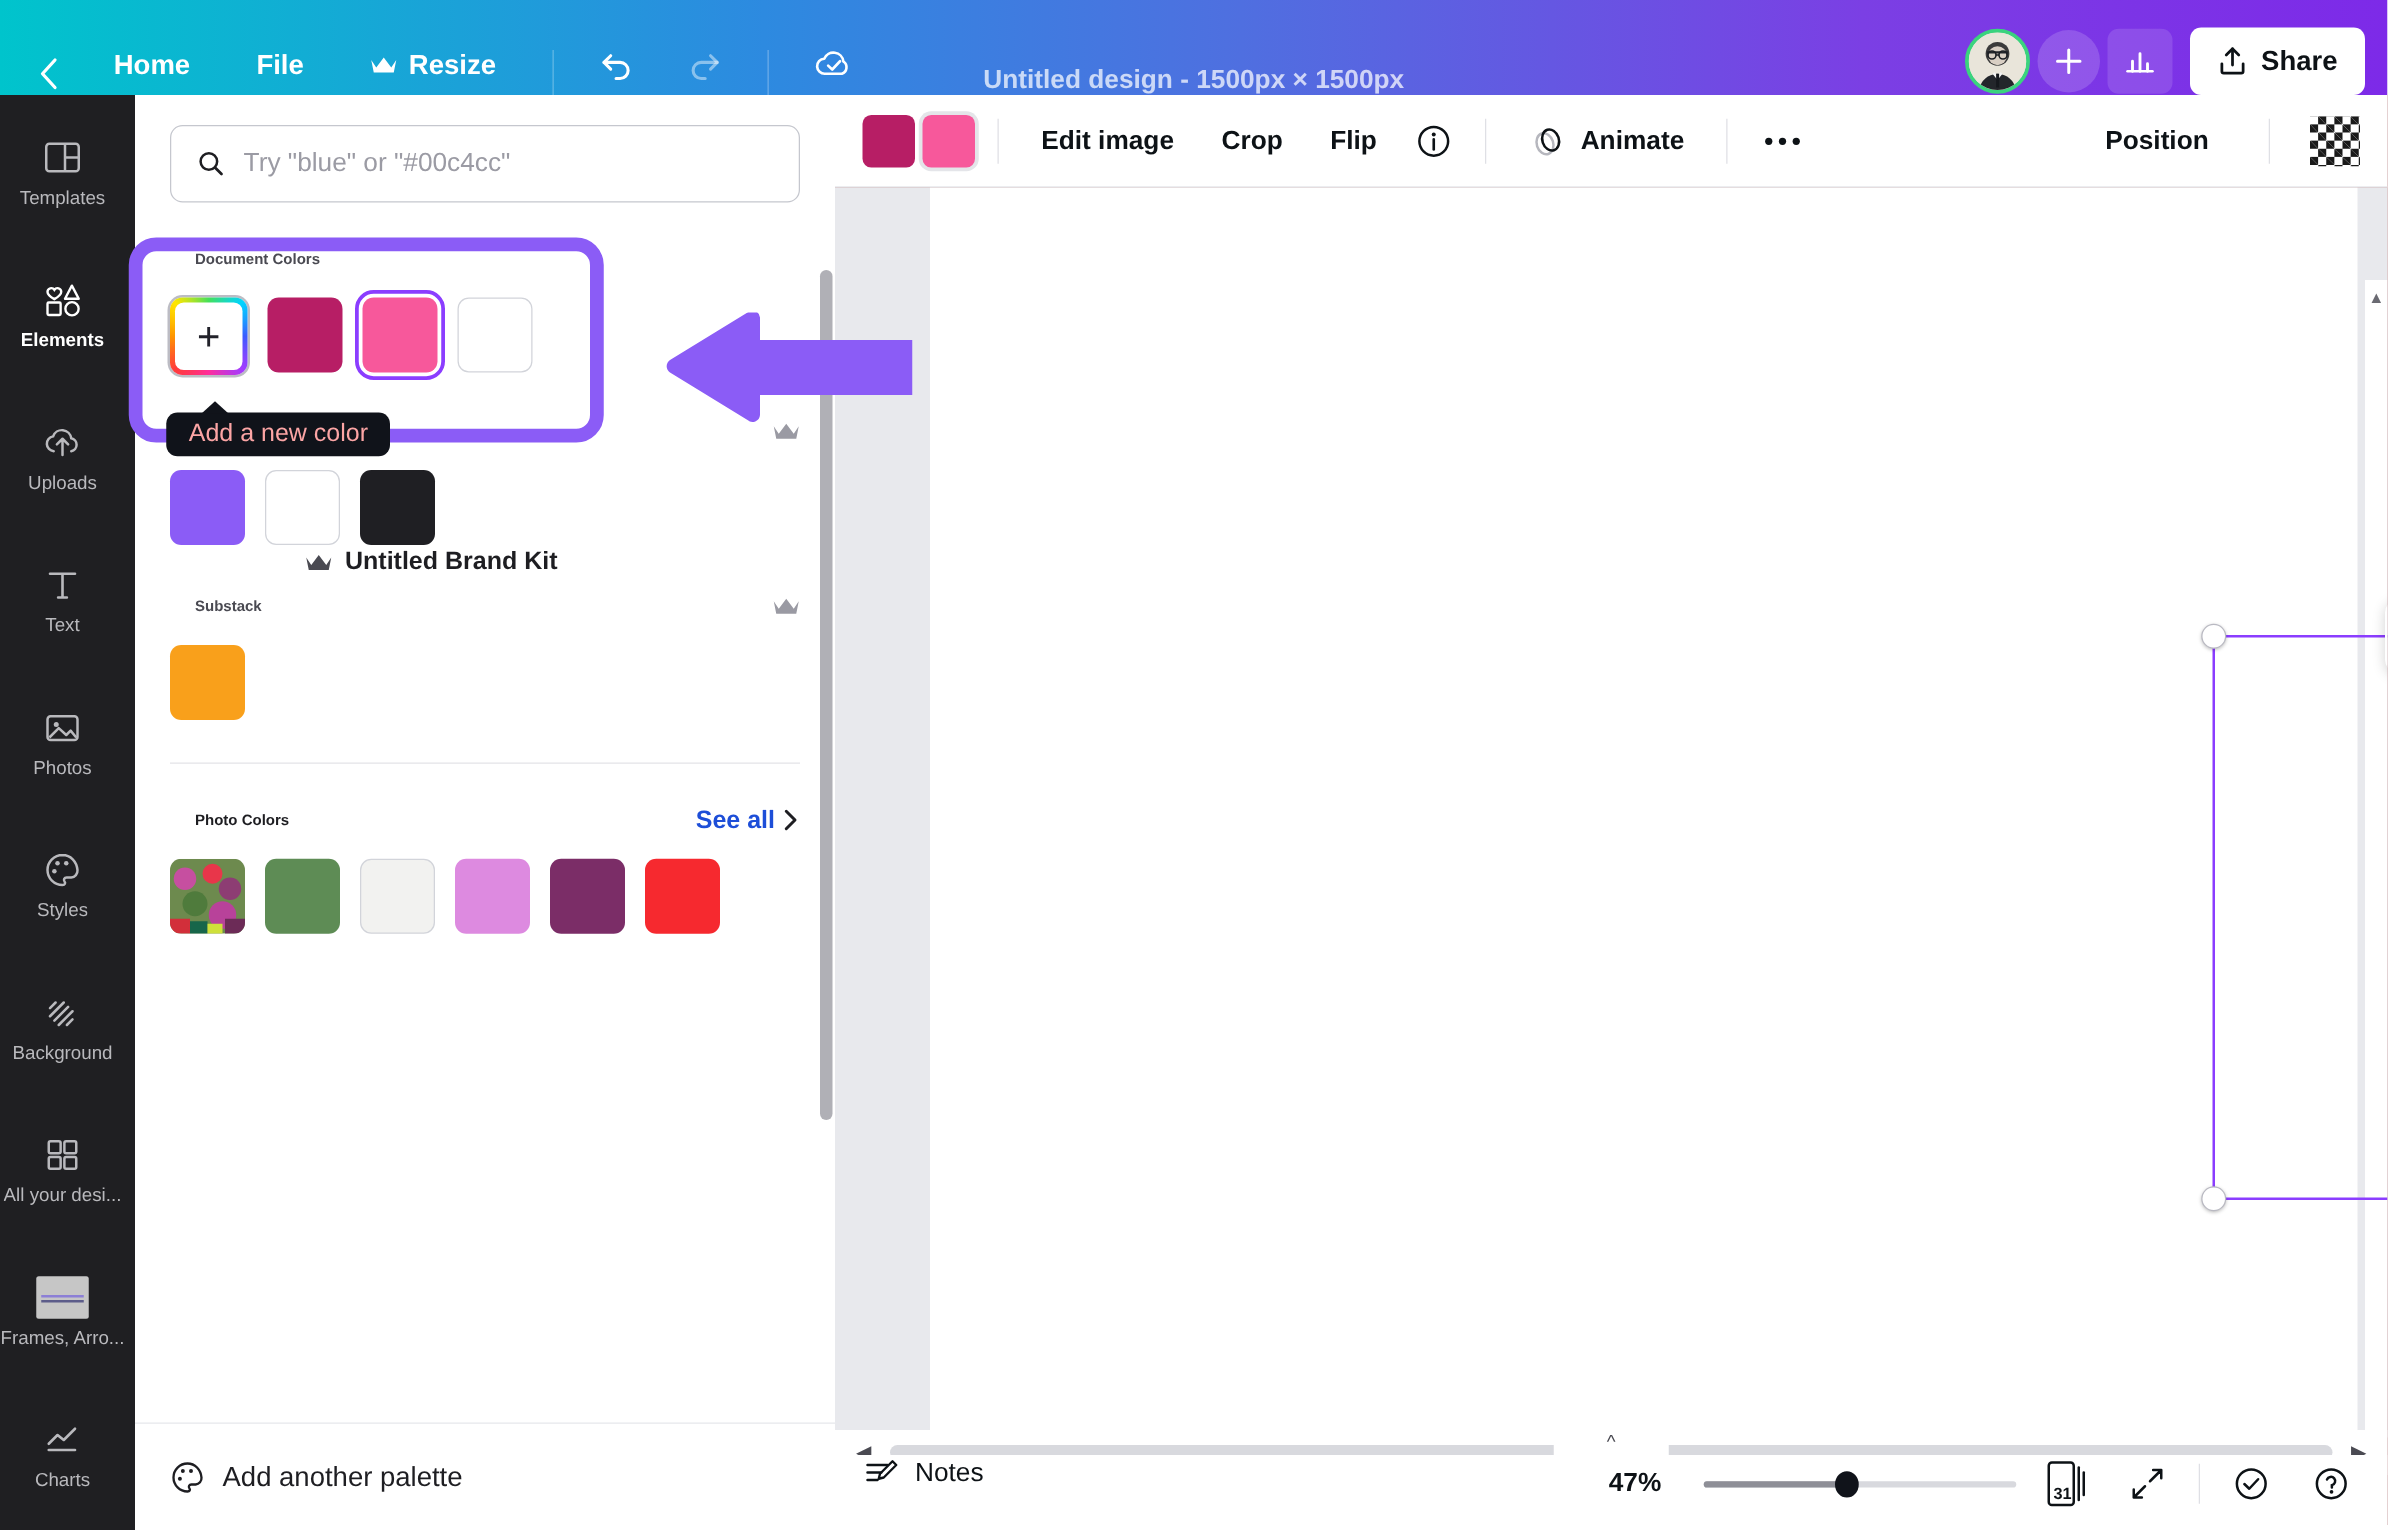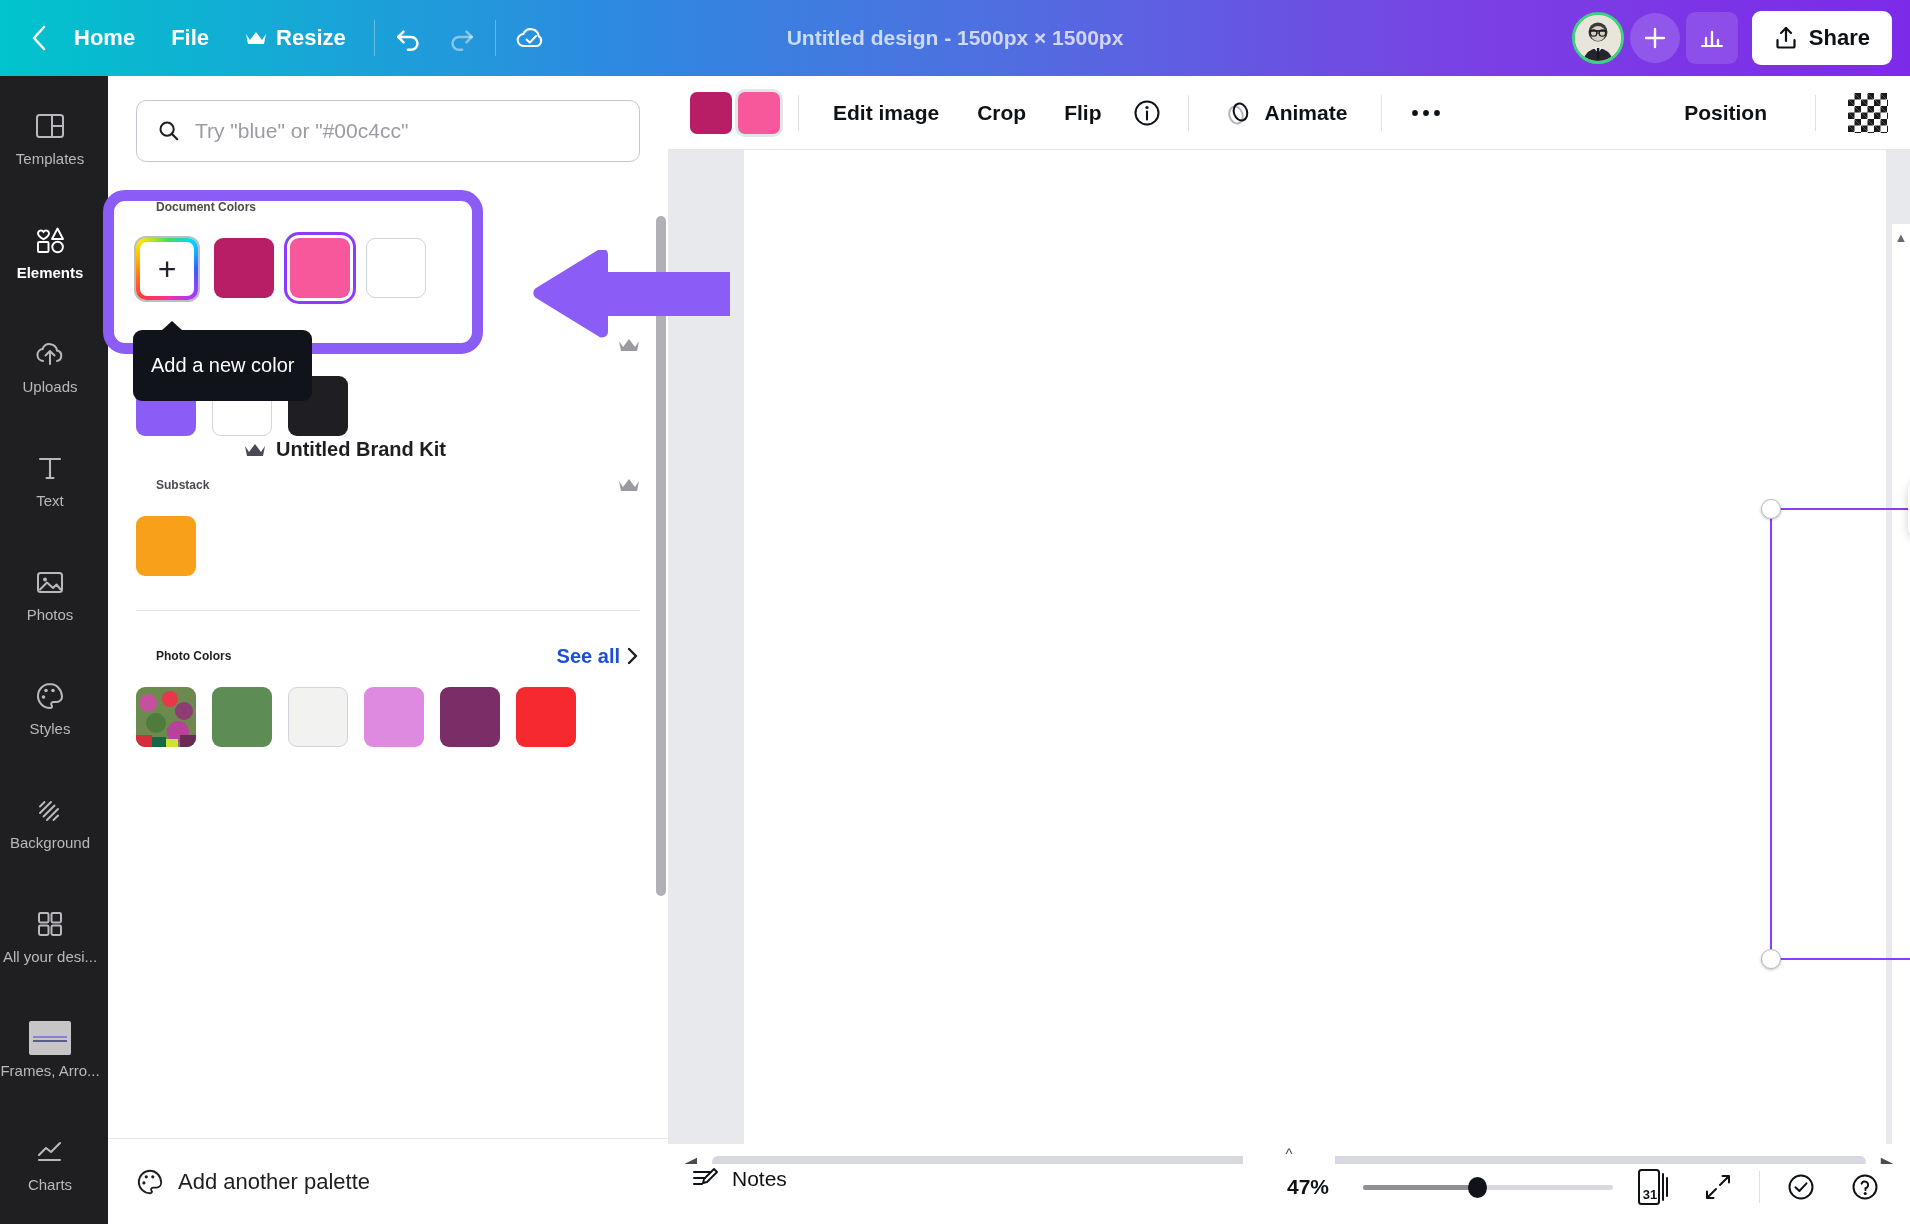--- a/index.html
+++ b/index.html
@@ -8,21 +8,21 @@
     overflow: hidden;
     font-family: "Liberation Sans", sans-serif;
     background: #fff;
   }
   #app { position: relative; width: 1910px; height: 1224px; }
 
   
   #topbar {
     position: absolute; left: 0; top: 0; width: 1910px; height: 76px;
     background: linear-gradient(90deg, #00c4cc 0%, #2d8ae0 32%, #4f6fe0 52%, #7b3fe4 78%, #7d2ae8 100%);
-    display: flex; align-items: center; color: #fff;
+    display: flex; align-items: flex-end; color: #fff; gap: 17px;
   }
   .tb-back { margin-left: 22px; width: 34px; height: 34px; display:flex; align-items:center; justify-content:center; cursor:pointer; }
   .tb-item {
     height: 48px; padding: 0 18px; display: flex; align-items: center; gap: 9px;
     font-size: 22px; font-weight: 700; border-radius: 8px; cursor: pointer; white-space: nowrap;
   }
   .tb-sep { width: 1px; height: 36px; background: rgba(255,255,255,.3); margin: 0 10px; }
   .tb-icnbtn { width: 50px; height: 50px; border-radius: 8px; display:flex; align-items:center; justify-content:center; cursor:pointer; }
   #tb-title {
     position: absolute; left: 0; right: 0; text-align: center;
@@ -109,22 +109,22 @@
   }
 
   
   #highlight {
     position: absolute; left: 103px; top: 190px; width: 380px; height: 164px;
     border: 11px solid #8b5cf6; border-radius: 22px; pointer-events: none; z-index: 30;
   }
   #arrow { position: absolute; left: 530px; top: 250px; z-index: 30; }
   #tooltip {
     position: absolute; left: 133px; top: 330px; z-index: 40;
-    background: #10131a; color: #ffffff; font-size: 20px; font-weight: 400;
-    padding: 24px 18px; border-radius: 9px; white-space: nowrap;
+    background: #10131a; color: #fca5a5; font-size: 20px; font-weight: 400;
+    padding: 6px 18px; border-radius: 9px; white-space: nowrap;
   }
   #tooltip::before {
     content: ""; position: absolute; left: 28px; top: -9px;
     border-left: 11px solid transparent; border-right: 11px solid transparent;
     border-bottom: 10px solid #10131a;
   }
 
   
   #brandkit-row {
     position: absolute; left: 136px; top: 362px; width: 500px;

